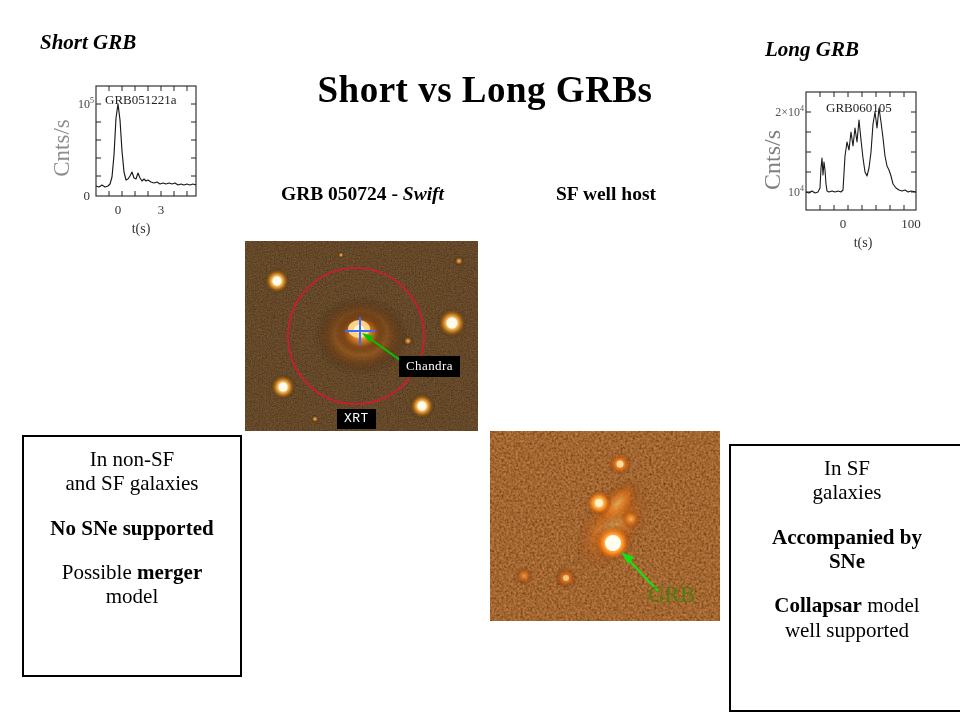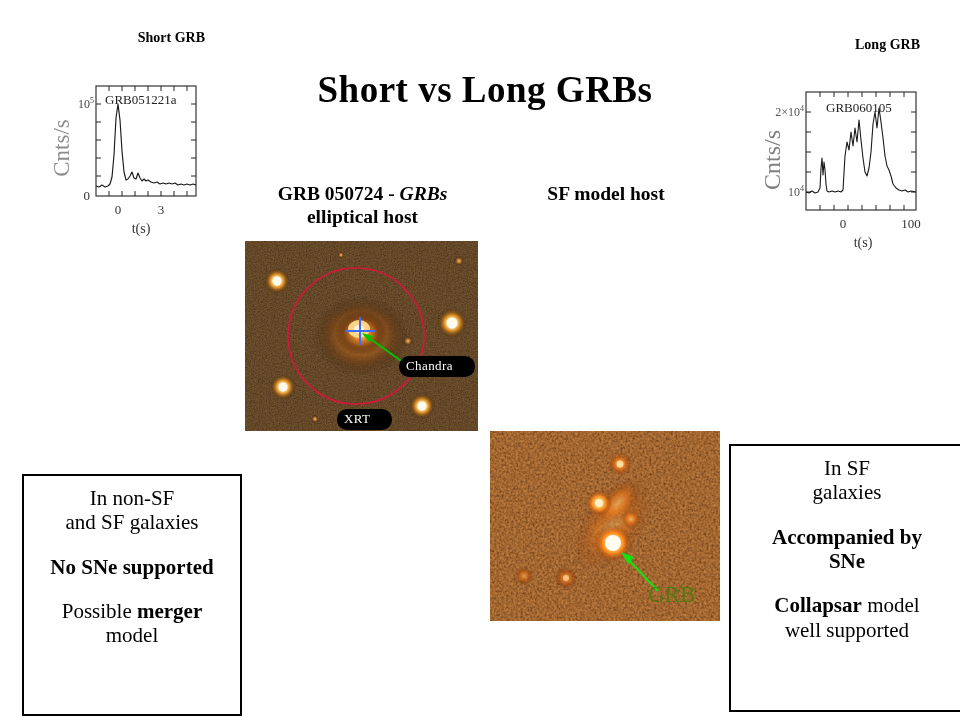--- a/index.html
+++ b/index.html
@@ -11,23 +11,24 @@
     position: relative;
     overflow: hidden;
     font-family: "Liberation Serif", "DejaVu Serif", serif;
     color: #000;
   }
   .abs { position: absolute; }
 
   
   .side-heading {
     font-weight: bold;
-    font-size: 14px;
-    text-align: right;
+    font-size: 21px;
+    text-align: left;
     white-space: nowrap;
+    font-style: italic;
   }
   .main-title {
     font-weight: bold;
     font-size: 37px;
     letter-spacing: 0.5px;
     text-align: center;
     white-space: nowrap;
   }
   .panel-caption {
     font-weight: bold;
@@ -48,24 +49,23 @@
     background: #000;
   }
   .astro svg { display:block; }
 
   .img-label {
     position: absolute;
     background: #000;
     color: #fff;
     font-family: "Liberation Serif", serif;
     font-size: 13px;
-    padding: 2px 22px 3px 7px;
+    padding: 2px 7px 3px 7px;
     white-space: nowrap;
     letter-spacing: 0.4px;
-    border-radius: 10px;
   }
   .grb-label {
     position: absolute;
     color: #4d7c0f;
     font-family: "Liberation Serif", serif;
     font-size: 23px;
     font-weight: normal;
     white-space: nowrap;
   }
 
@@ -192,26 +192,25 @@
     <text x="163" y="148" font-family="Liberation Serif, serif" font-size="13" fill="#333" text-anchor="middle">100</text>
     <text x="115" y="167" font-family="Liberation Serif, serif" font-size="14" fill="#333" text-anchor="middle">t(s)</text>
     <text x="78" y="32" font-family="Liberation Serif, serif" font-size="13" fill="#222">GRB060105</text>
     <text x="-80" y="32" transform="rotate(-90)" font-family="Liberation Serif, serif" font-size="24" fill="#7f7f7f" text-anchor="middle">Cnts/s</text>
   </svg>
 </div>
 
 <div class="abs main-title" style="left:250px; top:68px; width:470px;">Short vs Long GRBs</div>
 
 <div class="abs panel-caption" style="left:245px; top:182px; width:235px;">
-  <div><span>GRB 050724 - </span><i>GRBs</i></div>
-  <div>elliptical host</div>
+  <div><span>GRB 050724 - </span><i>Swift</i></div>
 </div>
 
 <div class="abs panel-caption" style="left:490px; top:182px; width:232px;">
-  <div>SF model host</div>
+  <div>SF well host</div>
 </div>
 
 <div class="abs astro" style="left:245px; top:241px; width:233px; height:190px;">
   <svg width="233" height="190" viewBox="0 0 233 190">
     <defs>
       <radialGradient id="hostGal" cx="50%" cy="50%" r="50%">
         <stop offset="0%" stop-color="#ffe9c0"></stop>
         <stop offset="16%" stop-color="#ffb64a"></stop>
         <stop offset="38%" stop-color="#d2761e"></stop>
         <stop offset="65%" stop-color="#7a4012"></stop>
@@ -264,21 +263,21 @@
     <g stroke="#3e6bff" stroke-width="2">
       <line x1="100" y1="90" x2="130" y2="90"></line>
       <line x1="115" y1="76" x2="115" y2="104"></line>
     </g>
 
     <line x1="166" y1="127" x2="120" y2="94" stroke="#00c400" stroke-width="2"></line>
     <polygon points="117,92 128,95 124,101" fill="#00c400"></polygon>
   </svg>
 
   <div class="img-label" style="left:154px; top:115px;">Chandra</div>
-  <div class="img-label" style="left:92px; top:168px;">XRT</div>
+  <div class="img-label" style="left:92px; top:168px;font-family:Liberation Mono, monospace;">XRT</div>
 </div>
 
 <div class="abs astro" style="left:490px; top:241px; width:230px; height:190px;">
   <svg width="230" height="190" viewBox="0 0 230 190">
     <defs>
       <filter id="grain2" x="0" y="0" width="100%" height="100%">
         <feTurbulence type="fractalNoise" baseFrequency="0.42" numOctaves="4" seed="29"></feTurbulence>
         <feColorMatrix type="matrix" values="0.95 0 0 0 0.10
                   0.40 0 0 0 0.020
                   0.10 0 0 0 0.000
@@ -321,21 +320,21 @@
     <circle cx="76" cy="147" r="11" fill="url(#knotFaint)" opacity="0.85"></circle>
     <circle cx="76" cy="147" r="3" fill="#ffd08a" opacity="0.8"></circle>
 
     <line x1="168" y1="160" x2="136" y2="126" stroke="#12e212" stroke-width="2"></line>
     <polygon points="131,121 144,126 138,133" fill="#12e212"></polygon>
   </svg>
 
   <div class="grb-label" style="left:158px; top:151px;">GRB</div>
 </div>
 
-<div class="abs textbox" style="left:22px; top:474px; width:220px; height:242px;">
+<div class="abs textbox" style="left:22px; top:435px; width:220px; height:242px;">
   <div class="tb-block">
     <div>In non-SF</div>
     <div>and SF galaxies</div>
   </div>
   <div class="tb-block b">
     <div>No SNe supported</div>
   </div>
   <div class="tb-block">
     <div><span>Possible </span><b>merger</b></div>
     <div>model</div>

